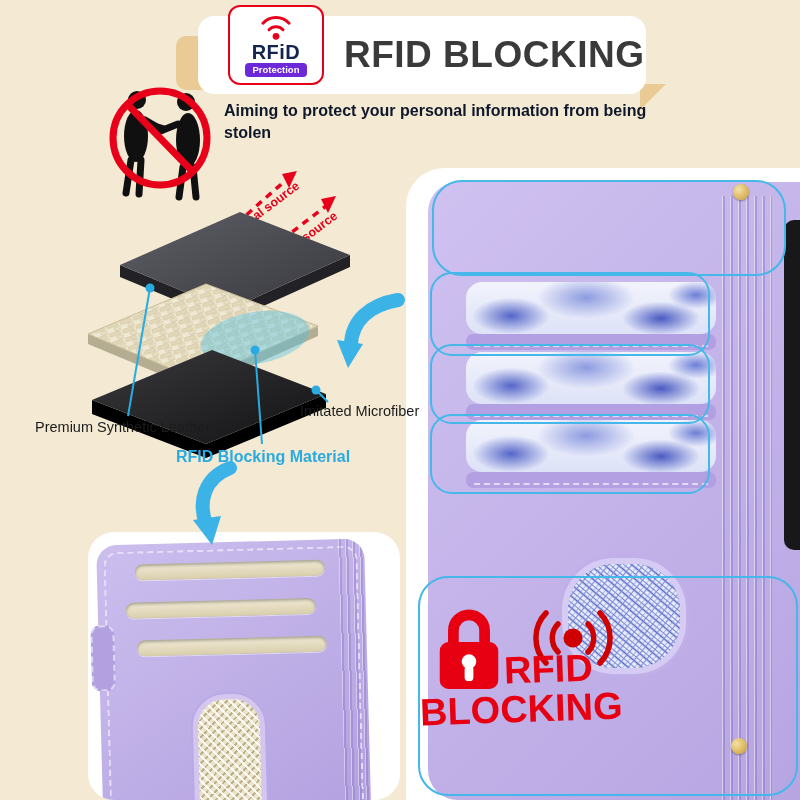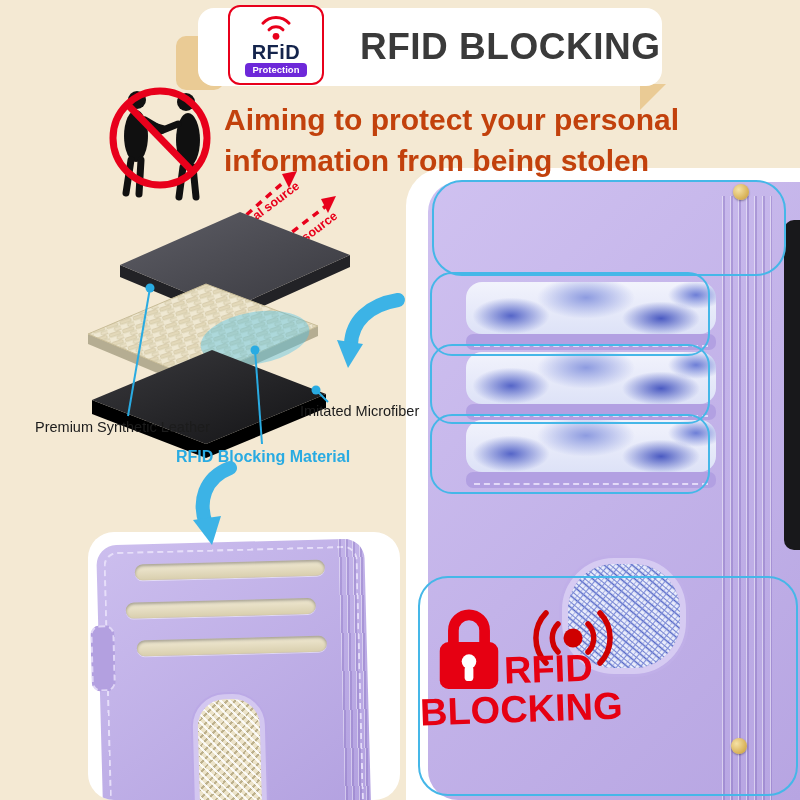--- a/index.html
+++ b/index.html
@@ -5,29 +5,29 @@
   html,body{margin:0;padding:0;}
   .canvas{position:relative;width:800px;height:800px;background:#f4e9d3;overflow:hidden;
           font-family:"Liberation Sans",sans-serif;}
 
   
   .tan-a{position:absolute;left:176px;top:36px;width:48px;height:54px;background:#eacb95;border-radius:10px;z-index:3;}
   .tan-b{position:absolute;left:640px;top:84px;width:26px;height:26px;background:#eacb95;
          clip-path:polygon(0 0,100% 0,0 100%);z-index:2;}
 
   
-  .banner{position:absolute;left:198px;top:8px;width:448px;height:78px;background:#fff;border-radius:16px;z-index:4;
-          display:flex;align-items:center;padding-left:16px;}
+  .banner{position:absolute;left:198px;top:16px;width:448px;height:78px;background:#fff;border-radius:16px;z-index:4;
+          display:flex;align-items:center;}
   .title{margin-left:146px;font-size:37px;font-weight:800;color:#3a3a3a;letter-spacing:.5px;white-space:nowrap;}
   .badge{position:absolute;left:228px;top:5px;width:92px;height:76px;background:#fff;border:2.5px solid #e8001b;
          border-radius:12px;z-index:5;display:flex;flex-direction:column;align-items:center;justify-content:center;gap:1px;}
   .badge-brand{font-size:20px;font-weight:800;color:#14244c;letter-spacing:.5px;line-height:1;}
   .badge-prot{background:#6d28d9;color:#fff;font-size:9.5px;font-weight:700;padding:2px 8px;border-radius:4px;line-height:1;}
 
-  .tagline{position:absolute;left:224px;top:100px;width:460px;font-size:30px;line-height:1.35;color:#c2410c;
+  .tagline{position:absolute;left:224px;top:100px;width:460px;font-size:16px;line-height:1.35;color:#0f172a;
            font-weight:600;z-index:4;}
 
   
   .panel-right{position:absolute;left:406px;top:168px;width:394px;height:632px;background:#fff;
                border-radius:38px 0 0 0;z-index:1;overflow:hidden;}
   .panel-bl{position:absolute;left:88px;top:532px;width:312px;height:268px;background:#fff;border-radius:26px;
             z-index:1;overflow:hidden;}
 
   
   .case-open{position:absolute;left:22px;top:14px;width:372px;height:618px;border-radius:30px 0 0 30px;

